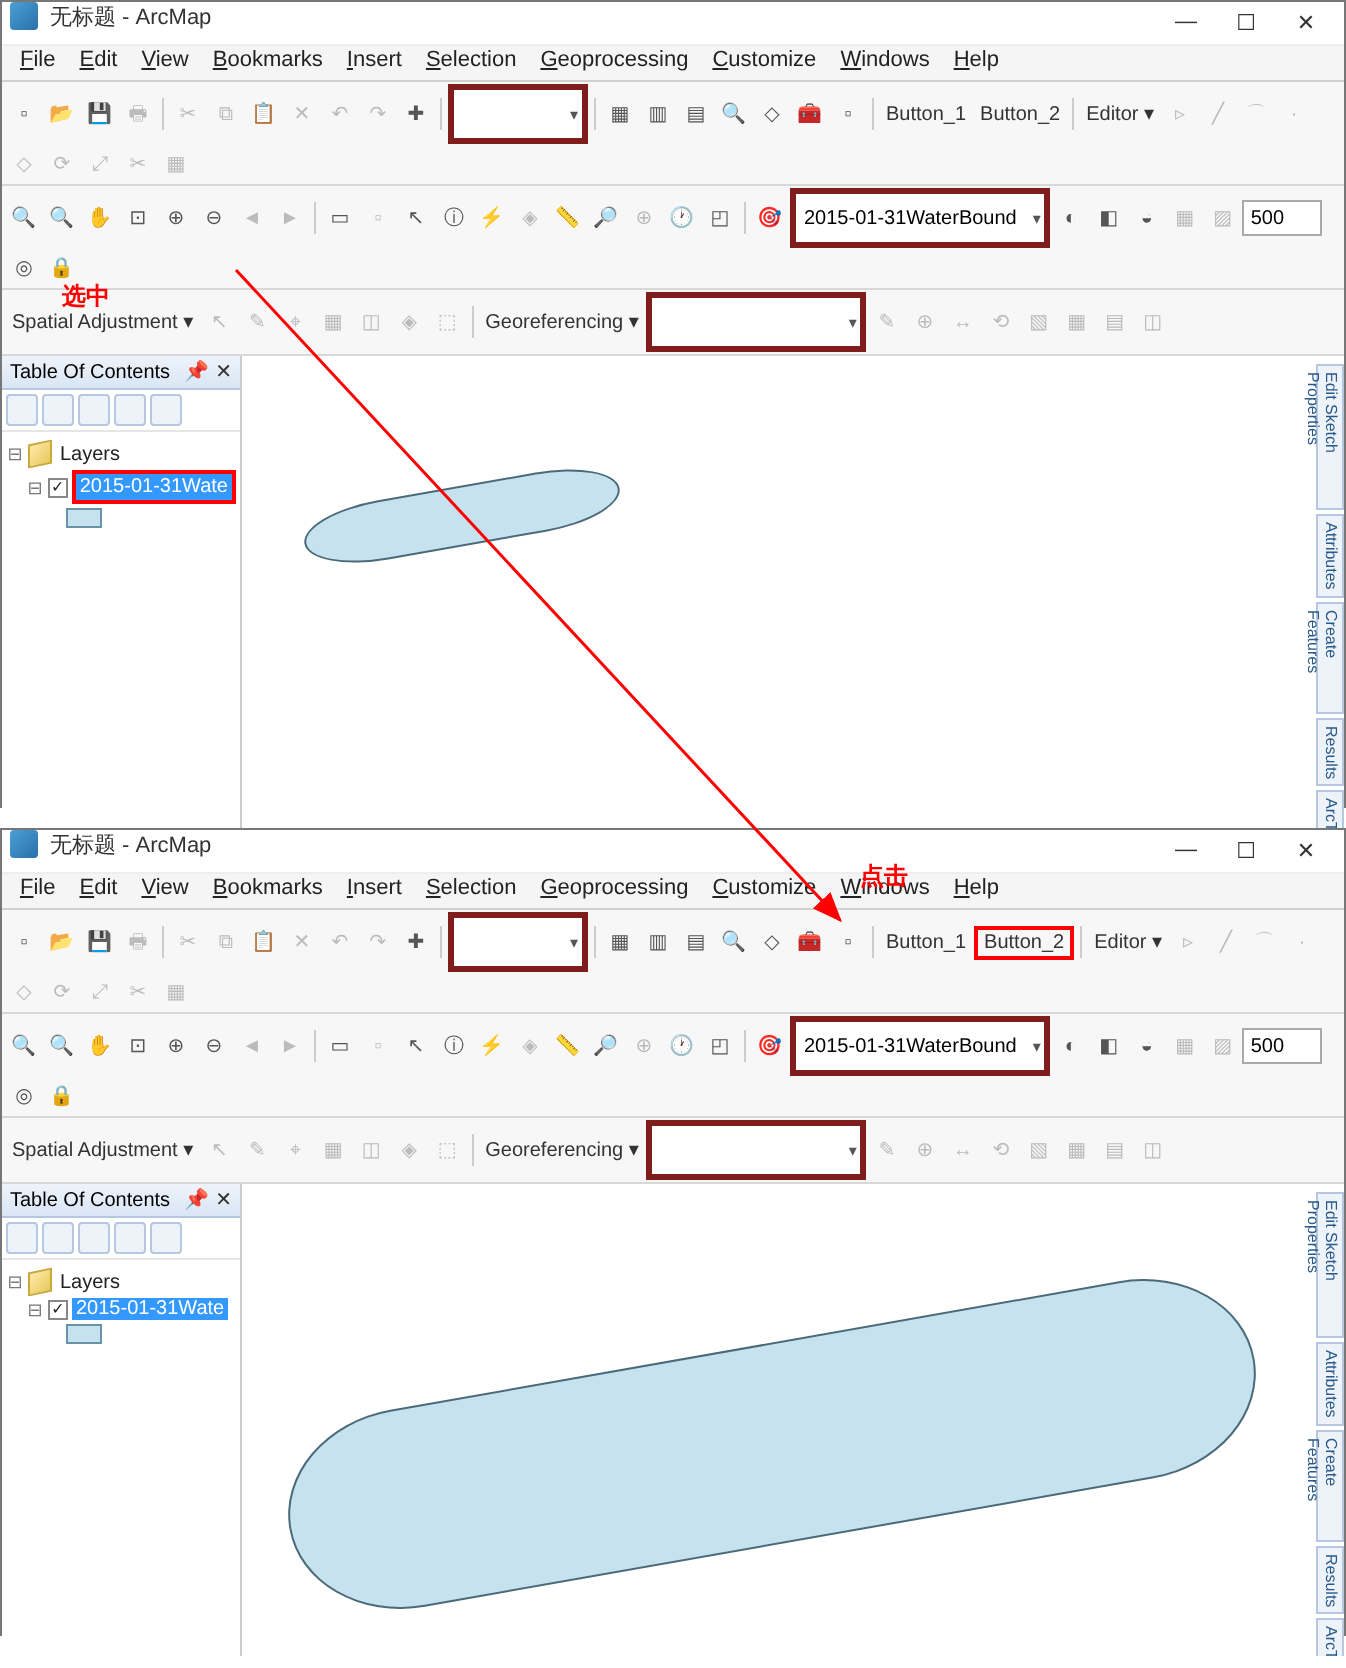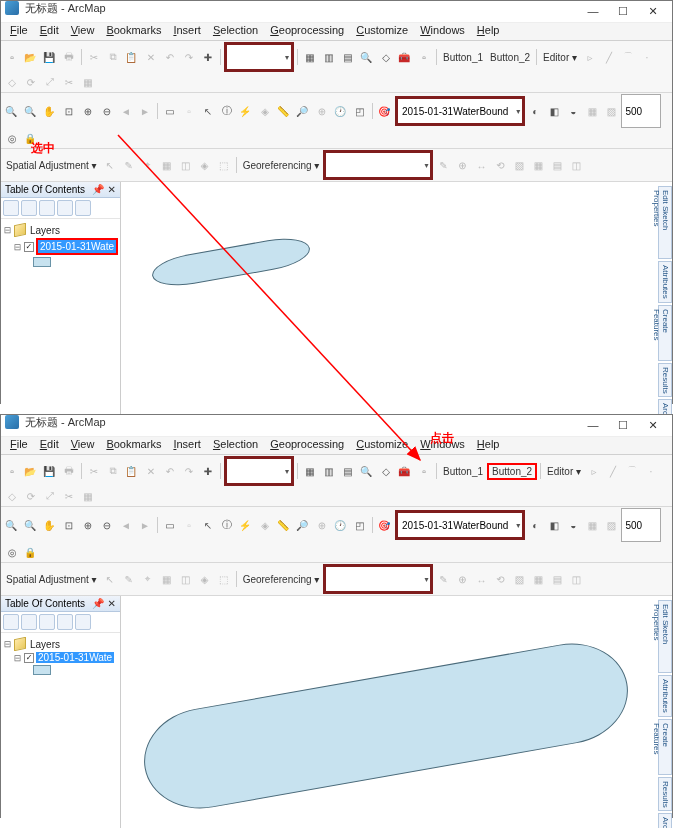--- a/index.html
+++ b/index.html
@@ -13,21 +13,21 @@
   .menubar { height: 18px; display: flex; padding: 0 4px; gap: 2px; background: #f5f5f5; border-bottom: 1px solid #d0d0d0; }
   .menubar span { padding: 1px 5px; font-size: 11px; color: #222; }
   .menubar span u { text-decoration: underline; }
   .toolbar { display: flex; align-items: center; flex-wrap: wrap; padding: 1px 2px; background: #f7f7f7; border-bottom: 1px solid #d8d8d8; gap: 1px; min-height: 22px; }
   .tbtn { width: 18px; height: 18px; display: flex; align-items: center; justify-content: center; border: 1px solid transparent; border-radius: 2px; font-size: 10px; color: #555; }
   .tbtn.dis { color: #bbb; }
   .tsep { width: 1px; height: 16px; background: #ccc; margin: 0 2px; }
   .tdd { height: 30px; border: 3px solid #7f1d1d; background: #fff; padding: 0 14px 0 4px; font-size: 10px; display: flex; align-items: center; position: relative; min-width: 60px; }
   .tdd::after { content: "▾"; position: absolute; right: 2px; font-size: 8px; color: #555; }
   .tlabel { font-size: 10px; color: #333; padding: 0 3px; }
-  .tinput { height: 18px; border: 1px solid #aaa; background: #fff; padding: 16px 3px; font-size: 10px; width: 40px; }
+  .tinput { height: 18px; border: 1px solid #aaa; background: #fff; padding: 0 3px; font-size: 10px; width: 40px; }
   .highlight-red { border: 2px solid #ff0000 !important; position: relative; z-index: 5; }
   .body-area { display: flex; height: 295px; position: relative; }
   .toc { width: 120px; border-right: 1px solid #ccc; background: #fff; display: flex; flex-direction: column; }
   .toc-title { background: linear-gradient(#eef3fa,#d9e6f5); border-bottom: 1px solid #b5c8df; padding: 2px 4px; font-size: 10px; display: flex; align-items: center; }
   .toc-title .gap { flex: 1; }
   .toc-title .tclose { font-size: 10px; color: #333; margin-left: 3px; }
   .toc-bar { display: flex; padding: 2px; gap: 2px; border-bottom: 1px solid #e5e5e5; }
   .toc-bar .tocb { width: 16px; height: 16px; border: 1px solid #b5c8df; background: #eef3fa; border-radius: 2px; }
   .tree { padding: 4px 2px; font-size: 10px; color: #222; }
   .tree-row { display: flex; align-items: center; gap: 2px; padding: 1px 0; white-space: nowrap; overflow: hidden; }

